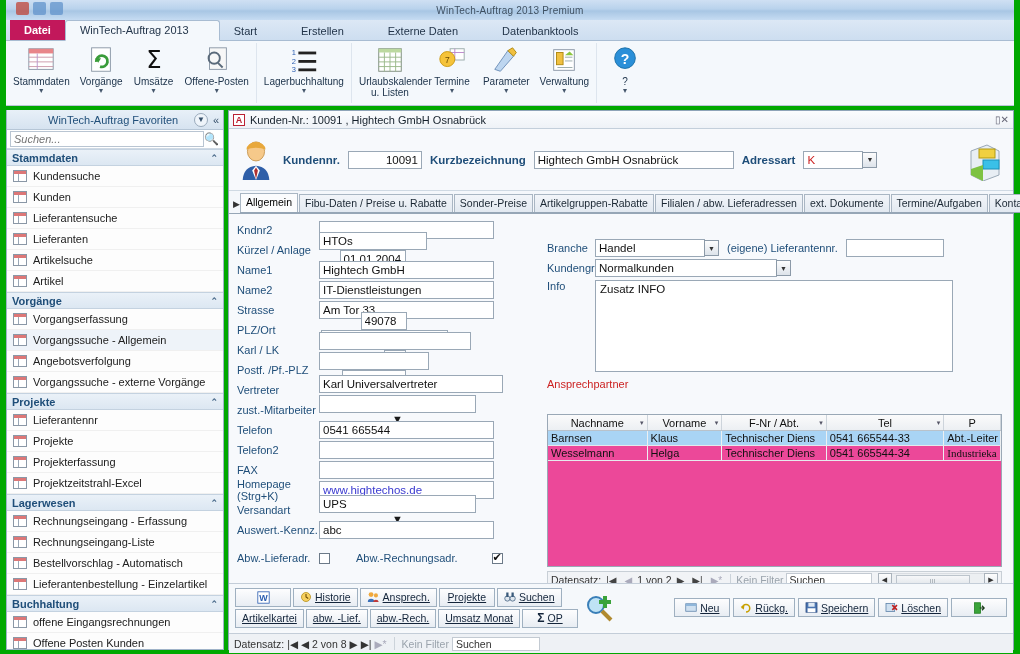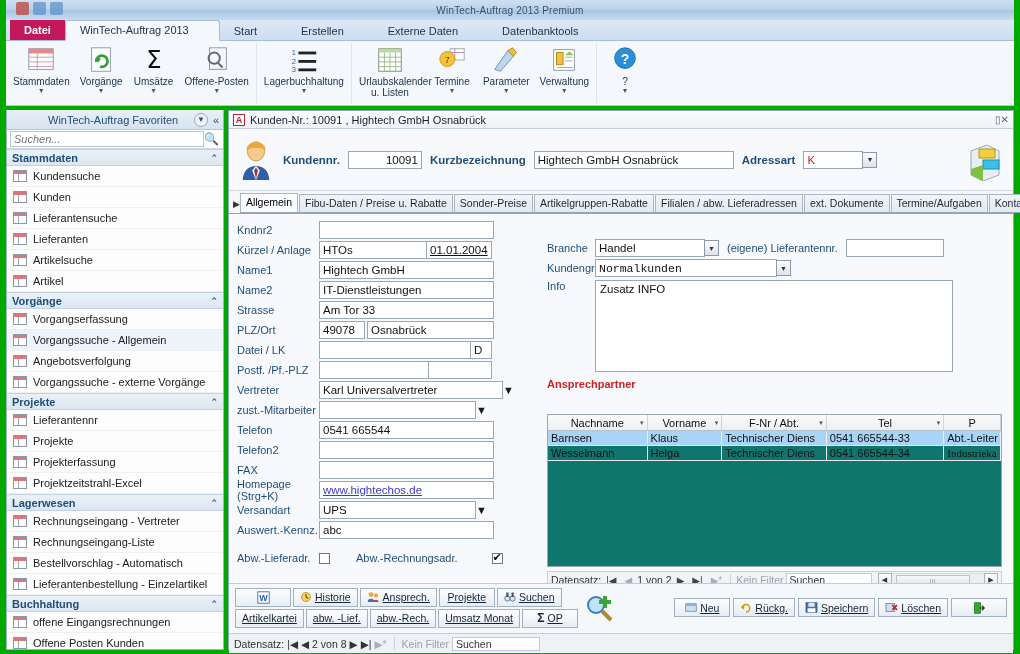--- a/index.html
+++ b/index.html
@@ -153,32 +153,32 @@
     border-bottom:none; background:linear-gradient(to bottom,#f2f5f9,#e2e9f1);
     margin-right:1px; color:#1a2733; white-space:nowrap; cursor:pointer;
   }
   .tabitem.active { background:#fbfcfd; padding-bottom:4px; color:#000; }
 
   
   .formbody { position:relative; height:440px; background:#f7f9fc; border-top:1px solid #96a6b6;}
   .leftcol { position:absolute; left:8px; top:6px; width:300px; }
   .frow { display:flex; align-items:center; height:20px; margin-bottom:0px; }
   .flabel { width:82px; font-size:11px; color:#1f4e79; flex:0 0 auto; }
-  .ccell { display:flex; align-items:center; }
+  .ccell { display:flex; align-items:center;flex-direction:column; }
 
   .rightcol { position:absolute; left:318px; top:24px; width:455px; }
   .rlabel { width:48px; font-size:11px; color:#1f4e79; flex:0 0 auto;}
 
   .infoarea {
     border:1px solid #9aa8b6; background:#fff; width:358px; height:92px;
     font-size:11.5px; padding:2px 4px; color:#111;
   }
 
-  .apTitle { color:#cc2222; font-weight:bold; font-size:11px; margin:6px 0 2px 0; }
-  .grid { border:1px solid #9aa8b6; background:#0f766e; width:455px;margin-top:24px; }
+  .apTitle { color:#cc2222; font-weight:normal; font-size:11px; margin:6px 0 2px 0; }
+  .grid { border:1px solid #9aa8b6; background:#ec4899; width:455px;margin-top:24px; }
   .gridhead { display:flex; height:16px; background:linear-gradient(to bottom,#fbfbfb,#eceff3);
     border-bottom:1px solid #b9c2cb; }
   .gh { font-size:11px; color:#111; display:flex; align-items:center; justify-content:center;
     border-right:1px solid #cdd4db; position:relative; }
   .gh .fa { position:absolute; right:3px; font-size:7px; color:#556; }
   .grow { display:flex; height:15px; border-bottom:1px solid #e6e9ed; }
   .grow.sel { background:#a9d4f5; }
   .gc { font-size:11px; color:#111; padding:0 3px; overflow:hidden; white-space:nowrap;
     display:flex; align-items:center; border-right:1px solid #eceff2; }
   .gempty { height:15px; }
@@ -448,21 +448,21 @@
         <div class="navitem">
           <span class="tblicon"></span>
           <span>Projektzeitstrahl-Excel</span>
         </div>
         <div class="navgroup">
           <span>Lagerwesen</span>
           <span class="caret">⌃</span>
         </div>
         <div class="navitem">
           <span class="tblicon"></span>
-          <span>Rechnungseingang - Vertreter</span>
+          <span>Rechnungseingang - Erfassung</span>
         </div>
         <div class="navitem">
           <span class="tblicon"></span>
           <span>Rechnungseingang-Liste</span>
         </div>
         <div class="navitem">
           <span class="tblicon"></span>
           <span>Bestellvorschlag - Automatisch</span>
         </div>
         <div class="navitem">
@@ -566,21 +566,21 @@
             </span>
           </div>
           <div class="frow">
             <span class="flabel">PLZ/Ort</span>
             <span class="ccell">
               <input class="inp " value="49078" style="width: 46px;">
               <input class="inp " value="Osnabrück" style="width: 127px; margin-left: 2px;">
             </span>
           </div>
           <div class="frow">
-            <span class="flabel">Datei / LK</span>
+            <span class="flabel">Karl / LK</span>
             <span class="ccell">
               <input class="inp " style="width: 152px;">
               <input class="inp " value="D" style="width: 22px; margin-left: -1px;">
             </span>
           </div>
           <div class="frow">
             <span class="flabel">Postf. /Pf.-PLZ</span>
             <span class="ccell">
               <input class="inp " style="width: 110px;">
               <input class="inp " style="width: 64px; margin-left: -1px;">
@@ -651,21 +651,21 @@
           <span class="combo">
             <input class="inp" style="width: 110px;" value="Handel">
             <span class="arrow">▼</span>
           </span>
           <span style="font-size:11px;color:#1f4e79;margin-left:8px;">(eigene) Lieferantennr.</span>
           <input class="inp" style="width: 98px; margin-left: 8px;" value="">
         </div>
         <div class="frow">
           <span class="rlabel">Kundengr.</span>
           <span class="combo">
-            <input class="inp" style="width: 182px; font-family: Liberation Mono, monospace;" value="Normalkunden">
+            <input class="inp" style="width: 182px;" value="Normalkunden">
             <span class="arrow">▼</span>
           </span>
         </div>
         <div style="display:flex;align-items:flex-start;margin-top:2px;">
           <span class="rlabel">Info</span>
           <div class="infoarea">Zusatz INFO</div>
         </div>
 
         <div class="apTitle">Ansprechpartner</div>
 

